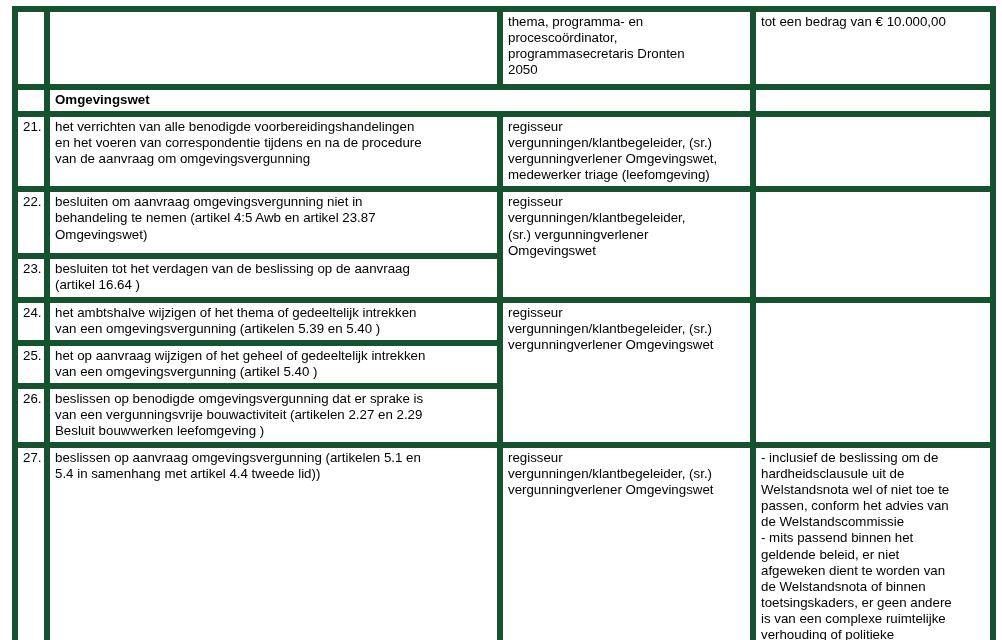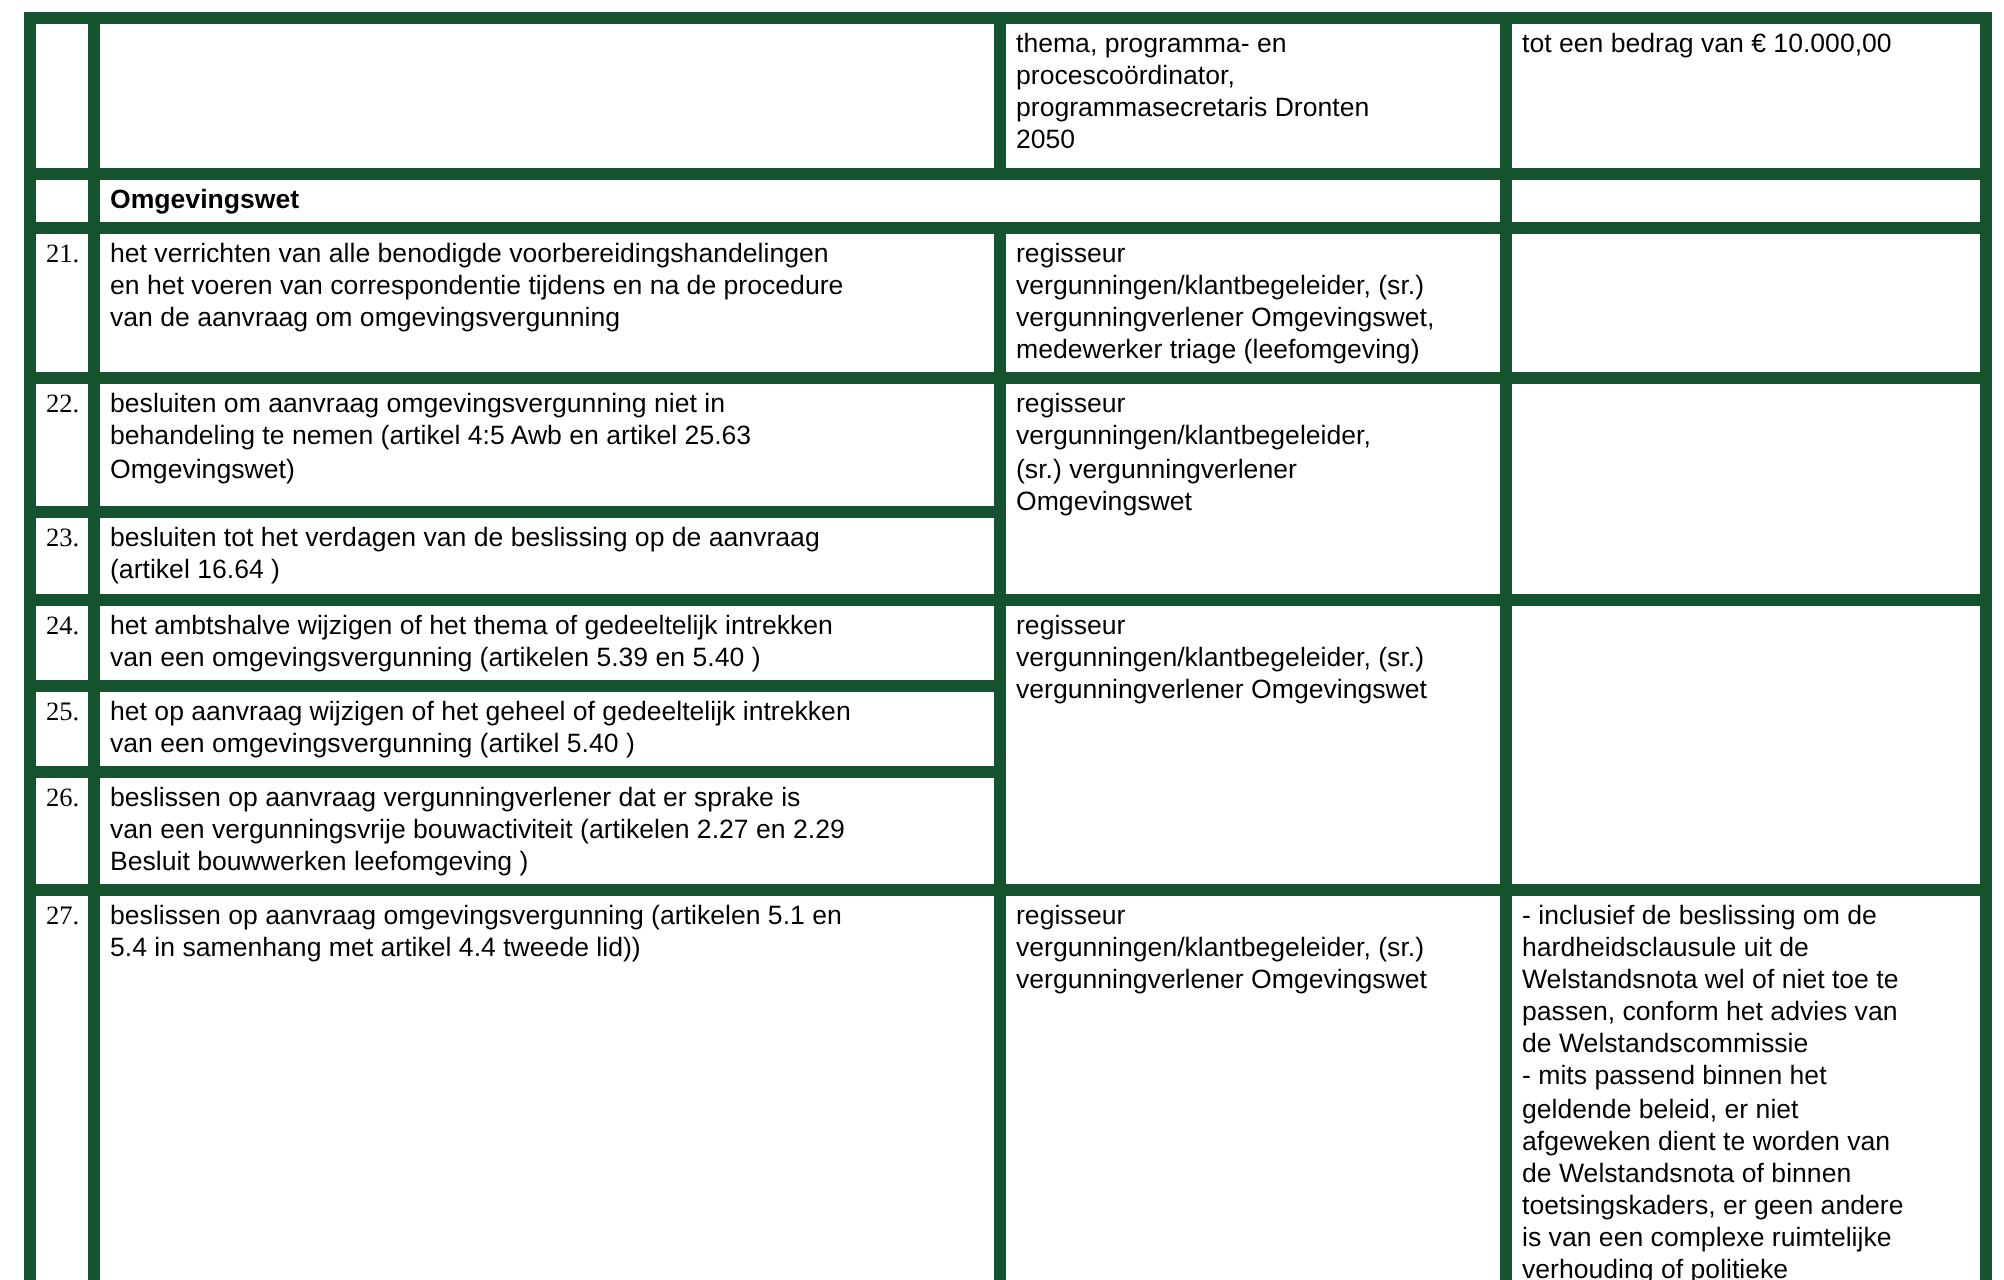--- a/index.html
+++ b/index.html
@@ -39,21 +39,20 @@
   col.c-num   { width: 32px; }
   col.c-desc  { width: 453px; }
   col.c-role  { width: 253px; }
   col.c-rem   { width: 240px; }
 
   td.num {
     text-align: right;
     padding-left: 6px;
     padding-right: 2px;
     white-space: nowrap;
-    font-family: Liberation Serif, serif;
   }
   td.section-head {
     font-weight: bold;
     padding-top: 3px;
     padding-bottom: 4px;
   }
   td.empty { }
   .line { display: block; }
 </style>
 </head>
@@ -102,21 +101,21 @@
           <span class="line">vergunningverlener Omgevingswet,</span>
           <span class="line">medewerker triage (leefomgeving)</span>
         </td>
         <td></td>
       </tr>
 
       <tr style="height:67px;padding-left:29px;">
         <td class="num">22.</td>
         <td>
           <span class="line">besluiten om aanvraag omgevingsvergunning niet in</span>
-          <span class="line">behandeling te nemen (artikel 4:5 Awb en artikel 25.63</span>
+          <span class="line">behandeling te nemen (artikel 4:5 Awb en artikel 23.87</span>
           <span class="line">Omgevingswet)</span>
         </td>
         <td rowspan="2">
           <span class="line">regisseur</span>
           <span class="line">vergunningen/klantbegeleider,</span>
           <span class="line">(sr.) vergunningverlener</span>
           <span class="line">Omgevingswet</span>
         </td>
         <td rowspan="2"></td>
       </tr>
@@ -147,21 +146,21 @@
         <td class="num">25.</td>
         <td>
           <span class="line">het op aanvraag wijzigen of het geheel of gedeeltelijk intrekken</span>
           <span class="line">van een omgevingsvergunning (artikel 5.40 )</span>
         </td>
       </tr>
 
       <tr style="height:52px;">
         <td class="num">26.</td>
         <td>
-          <span class="line">beslissen op aanvraag vergunningverlener dat er sprake is</span>
+          <span class="line">beslissen op benodigde omgevingsvergunning dat er sprake is</span>
           <span class="line">van een vergunningsvrije bouwactiviteit (artikelen 2.27 en 2.29</span>
           <span class="line">Besluit bouwwerken leefomgeving )</span>
         </td>
       </tr>
 
       <tr style="height:245px;">
         <td class="num">27.</td>
         <td>
           <span class="line">beslissen op aanvraag omgevingsvergunning (artikelen 5.1 en</span>
           <span class="line">5.4 in samenhang met artikel 4.4 tweede lid))</span>

